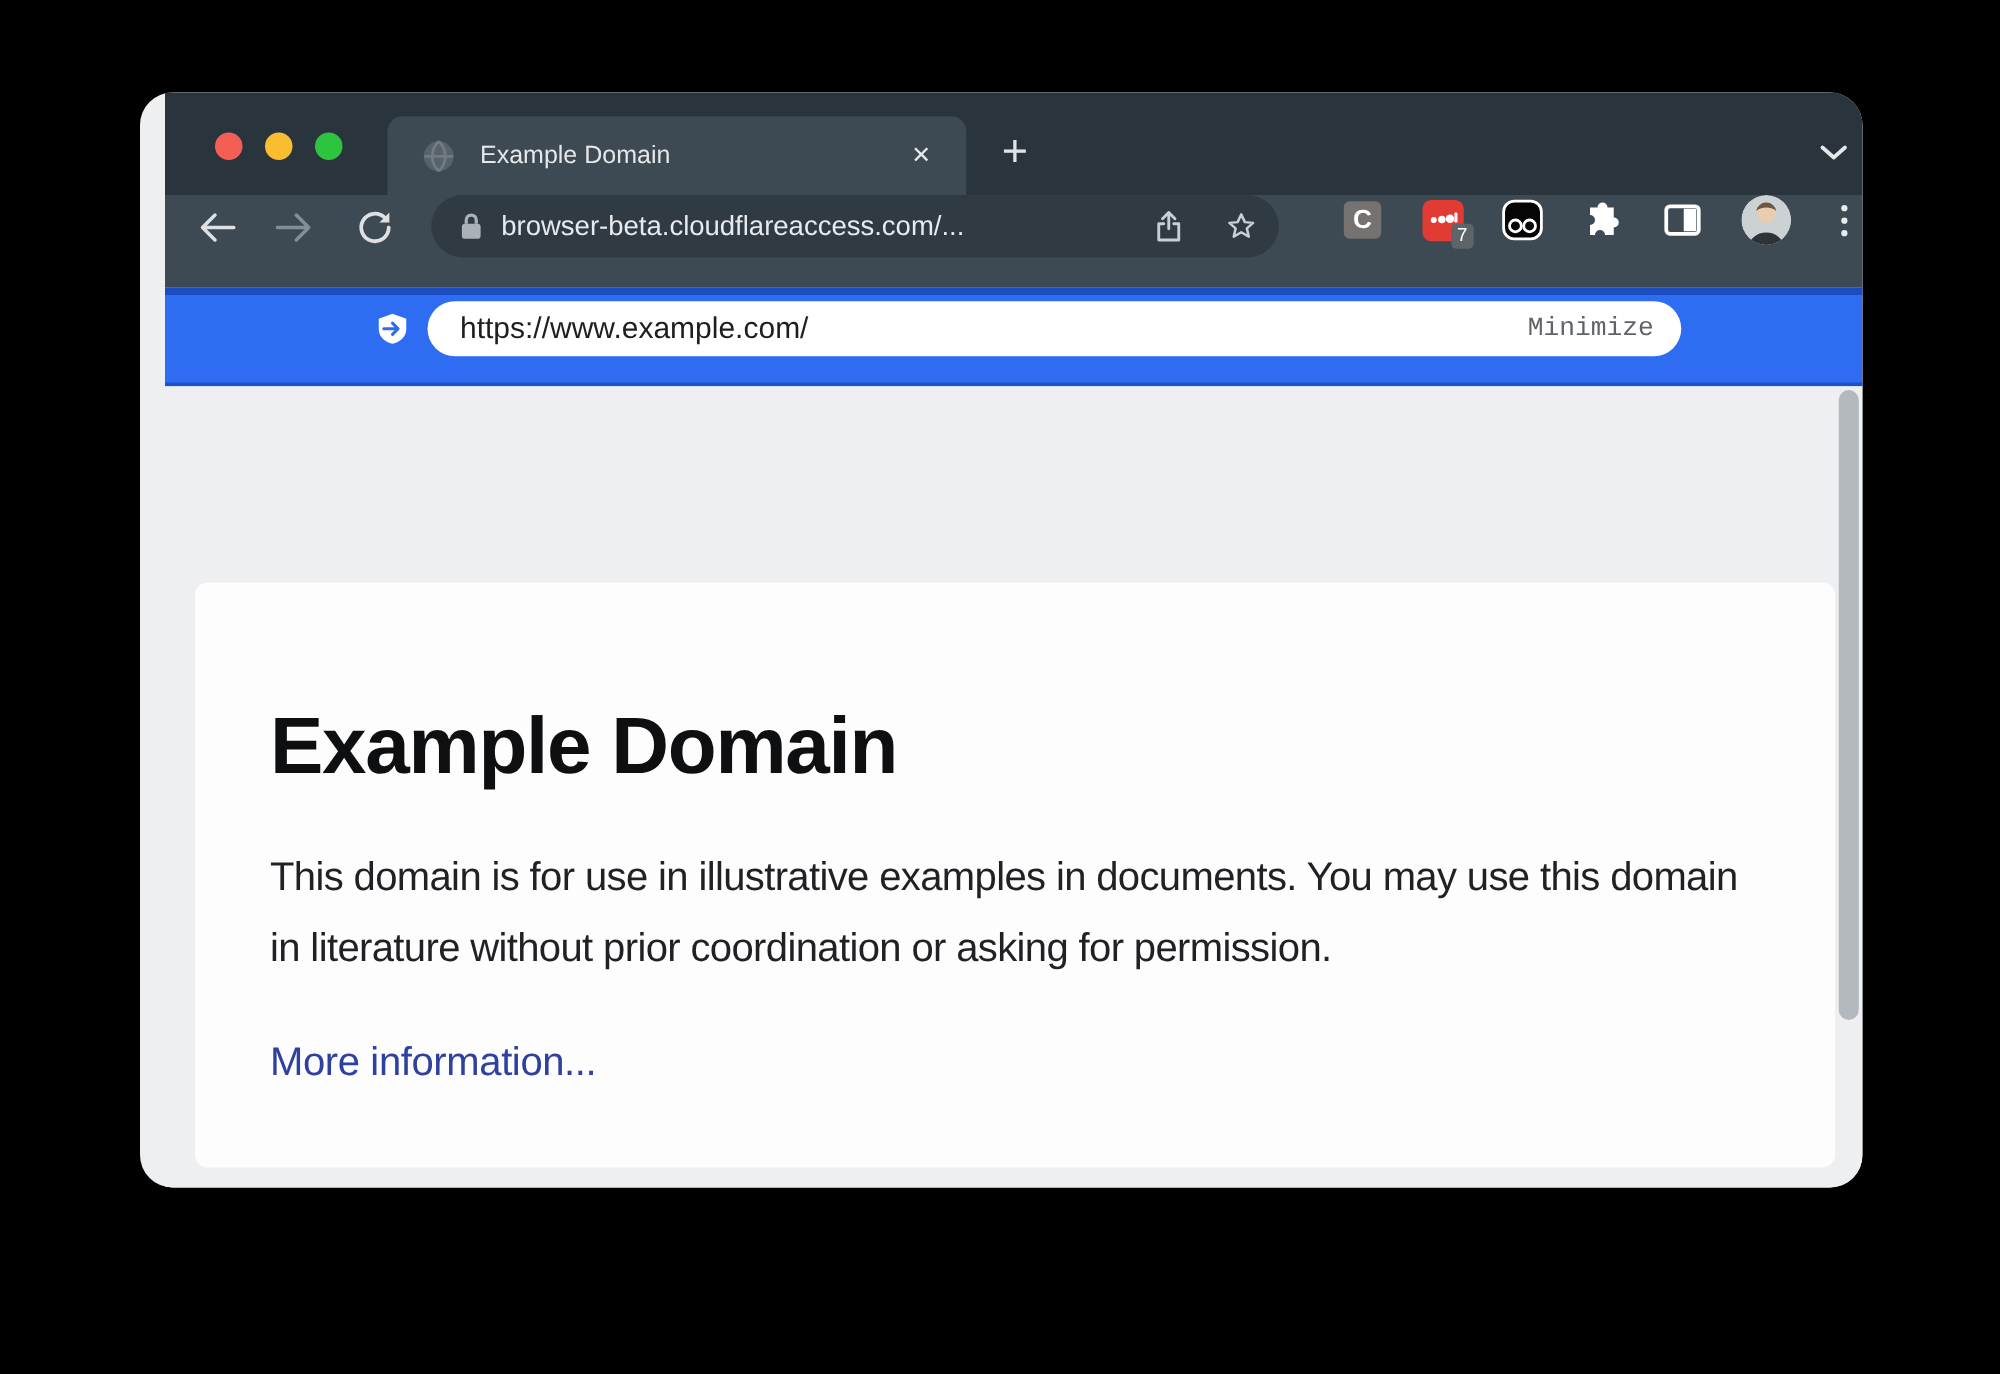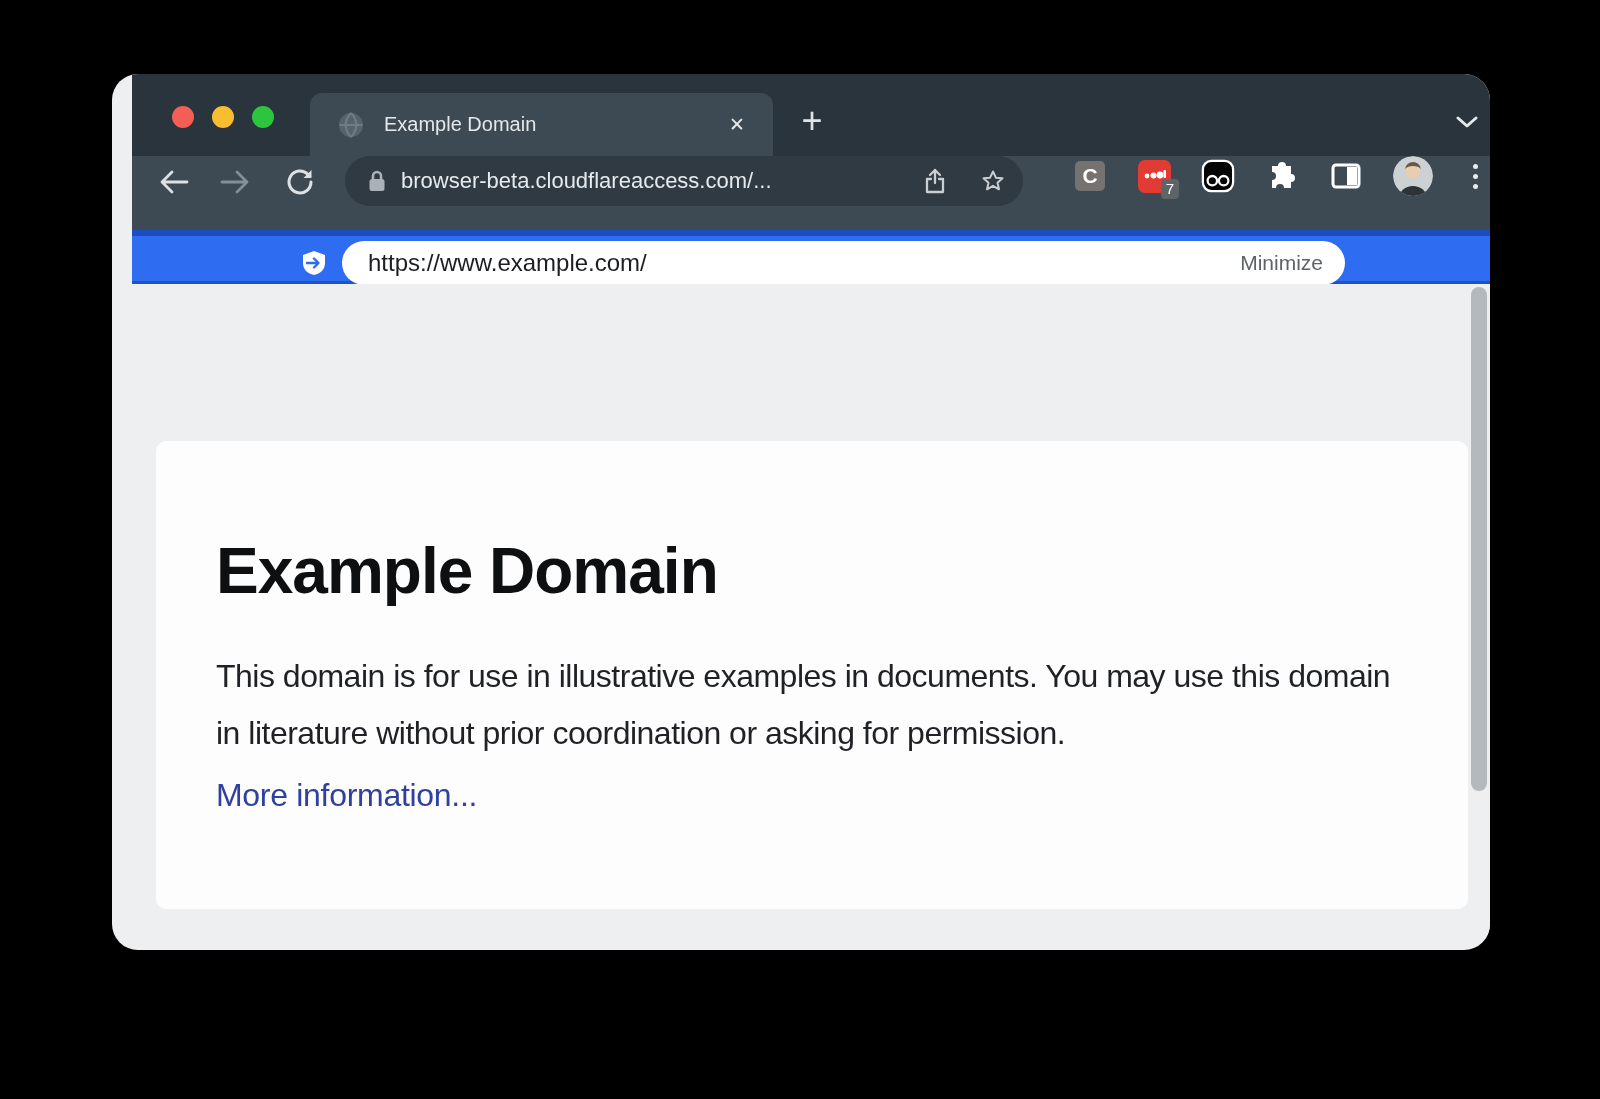--- a/index.html
+++ b/index.html
@@ -53,36 +53,36 @@
     font-size:21px;font-weight:bold;display:flex;align-items:center;justify-content:center;}
   .ext-red-box{width:33px;height:33px;border-radius:7px;background:var(--ext-red);
     display:flex;align-items:center;justify-content:center;}
   .badge{position:absolute;right:-8px;bottom:-6px;background:var(--badge-bg);color:#fff;
     font-size:15px;padding:1px 5px;border-radius:4px;line-height:18px;}
   .avatar-btn{width:40px;height:40px;border-radius:50%;overflow:hidden;flex:0 0 auto;cursor:pointer;}
   .menu-dots{display:flex;flex-direction:column;gap:5px;align-items:center;width:24px;cursor:pointer;}
   .menu-dots i{width:5px;height:5px;border-radius:50%;background:#e8ebed;display:block;}
 
   
-  .isobar{height:54px;background:var(--accent-blue);border-top:6px solid var(--accent-blue-dark);
+  .isobar{height:79px;background:var(--accent-blue);border-top:6px solid var(--accent-blue-dark);
     border-bottom:3px solid var(--accent-blue-edge);position:relative;}
   .shield{position:absolute;left:169px;top:14px;width:26px;height:26px;}
   .iso-pill{position:absolute;left:210px;top:5px;width:1003px;height:44px;background:#fff;
     border-radius:22px;display:flex;align-items:center;padding:0 22px 0 26px;}
   .iso-url{font-size:24px;color:#1c1e21;flex:1 1 auto;white-space:nowrap;overflow:hidden;}
   .iso-min{font-size:21px;color:var(--minimize-color);background:none;border:none;cursor:pointer;
-    font-family:Liberation Sans, sans-serif;flex:0 0 auto;}
+    font-family:Liberation Mono, monospace;flex:0 0 auto;}
 
   
   .page{position:relative;height:657px;background:var(--page-bg);overflow:hidden;}
   .card{position:absolute;left:24px;top:157px;width:1312px;height:468px;background:var(--card-bg);
     border-radius:10px;padding:95px 60px 0 60px;}
   .card h1{font-size:64px;font-weight:bold;color:var(--heading-text);letter-spacing:-1px;line-height:1.1;}
   .card p{margin-top:42px;font-size:32px;line-height:57px;color:var(--body-text);letter-spacing:-0.5px;}
-  .card a{display:inline-block;margin-top:15px;font-size:32px;color:var(--link-color);
+  .card a{display:inline-block;margin-top:44px;font-size:32px;color:var(--link-color);
     text-decoration:none;cursor:pointer;letter-spacing:-0.3px;}
   .scroll-thumb{position:absolute;right:3px;top:3px;width:16px;height:504px;border-radius:8px;
     background:var(--scroll-thumb);cursor:pointer;}
   svg{display:block;}
 </style>
 </head>
 <body>
 
 <div class="window">
 

